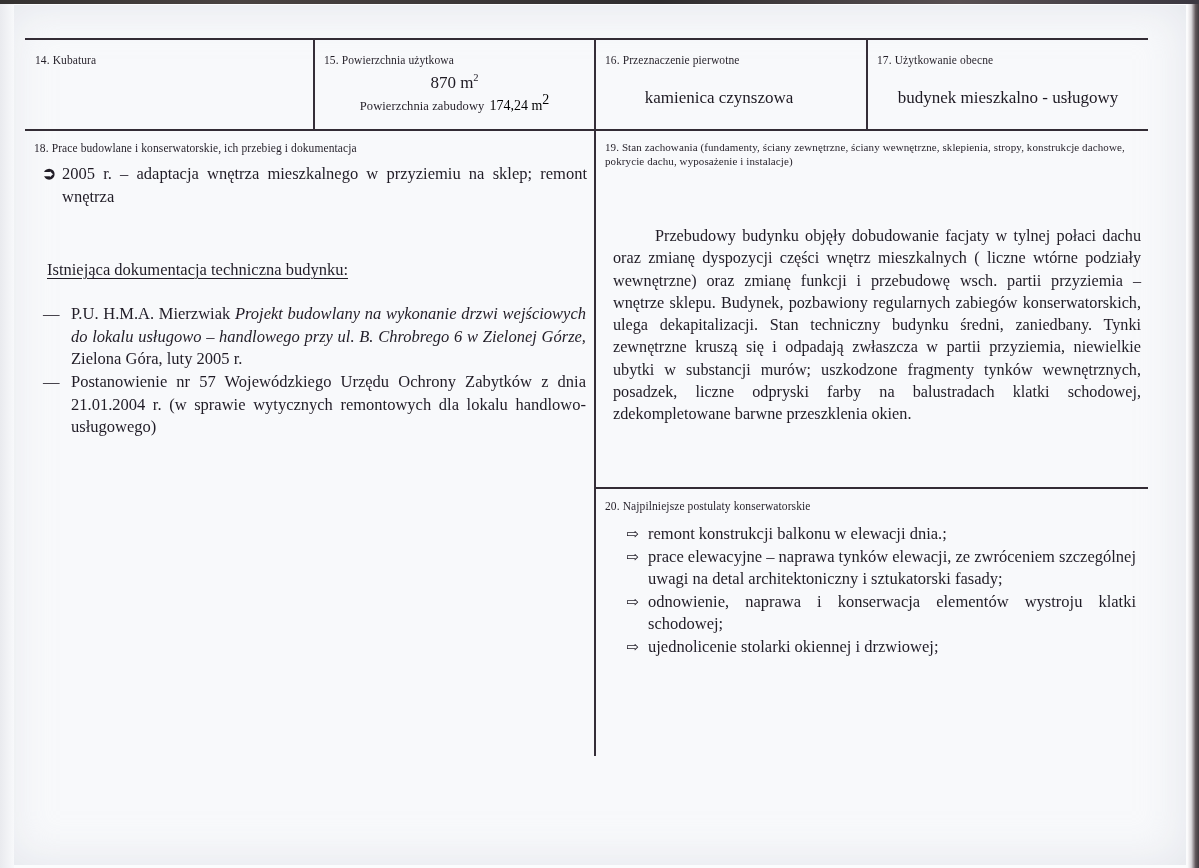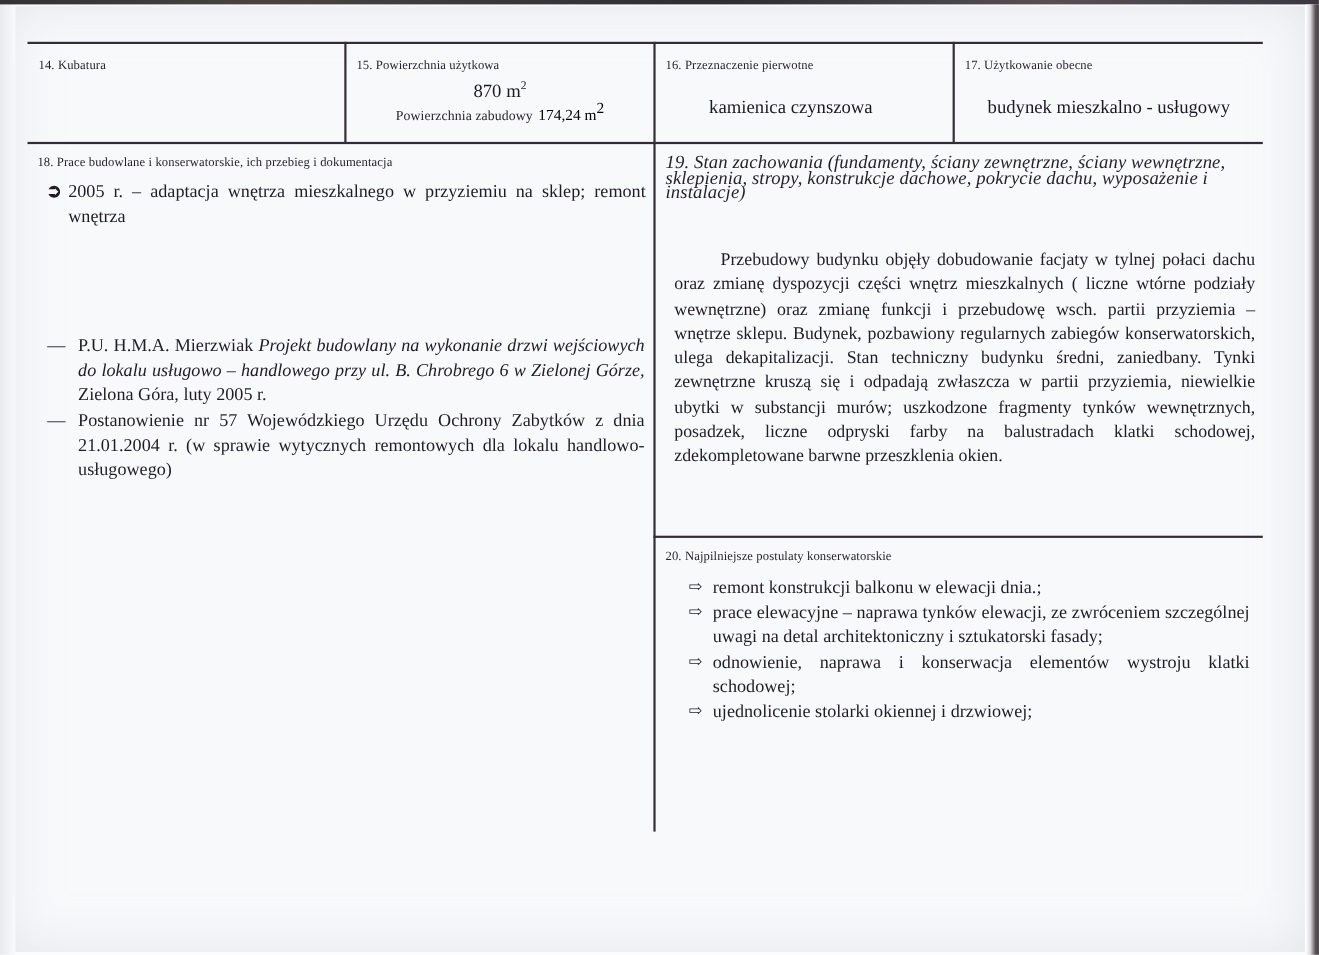--- a/index.html
+++ b/index.html
@@ -75,23 +75,22 @@
     box-sizing: border-box;
   }
   .fieldlabel {
     font-family: "Liberation Serif", "DejaVu Serif", serif;
     font-size: 11.5px;
     line-height: 14px;
     color: #241f28;
     letter-spacing: .1px;
   }
   .fieldlabel.tight {
-    font-size: 17px;
+    font-size: 11px;
     line-height: 13.5px;
-    font-style: italic;
   }
 
   .bigval {
     font-size: 19px;
     color: #1d1922;
     line-height: 26px;
   }
   .medval {
     font-size: 17px;
     color: #1d1922;
@@ -233,20 +232,21 @@
 
   <div class="cell" style="left:25px; top:131px; width:569px; height:700px;">
 
     <div class="fieldlabel" style="position:absolute; left:9px; top:10px; width:545px;">18. Prace budowlane i konserwatorskie, ich przebieg i dokumentacja</div>
 
     <div class="arrowitem" style="position:absolute; left:17px; top:32px; width:545px;">
       <span class="arrowglyph filled">➲</span>
       <span class="arrowbody">2005 r. – adaptacja wnętrza mieszkalnego w przyziemiu na sklep; remont wnętrza</span>
     </div>
 
+    <div class="underhead" style="position:absolute; left:22px; top:128px; width:530px;">Istniejąca dokumentacja techniczna budynku:</div>
 
     <div class="dashrow" style="position:absolute; left:18px; top:172px; width:543px;">
       <span class="dashglyph">—</span>
       <span class="dashbody"><span>P.U. H.M.A. Mierzwiak </span><span class="it">Projekt budowlany na wykonanie drzwi wejściowych do lokalu usługowo – handlowego przy ul. B. Chrobrego 6 w Zielonej Górze,</span><span> Zielona Góra, luty 2005 r.</span></span>
     </div>
 
     <div class="dashrow" style="position:absolute; left:18px; top:240px; width:543px;">
       <span class="dashglyph">—</span>
       <span class="dashbody">Postanowienie nr 57 Wojewódzkiego   Urzędu Ochrony Zabytków z dnia 21.01.2004 r. (w sprawie wytycznych remontowych dla lokalu handlowo-usługowego)</span>
     </div>

